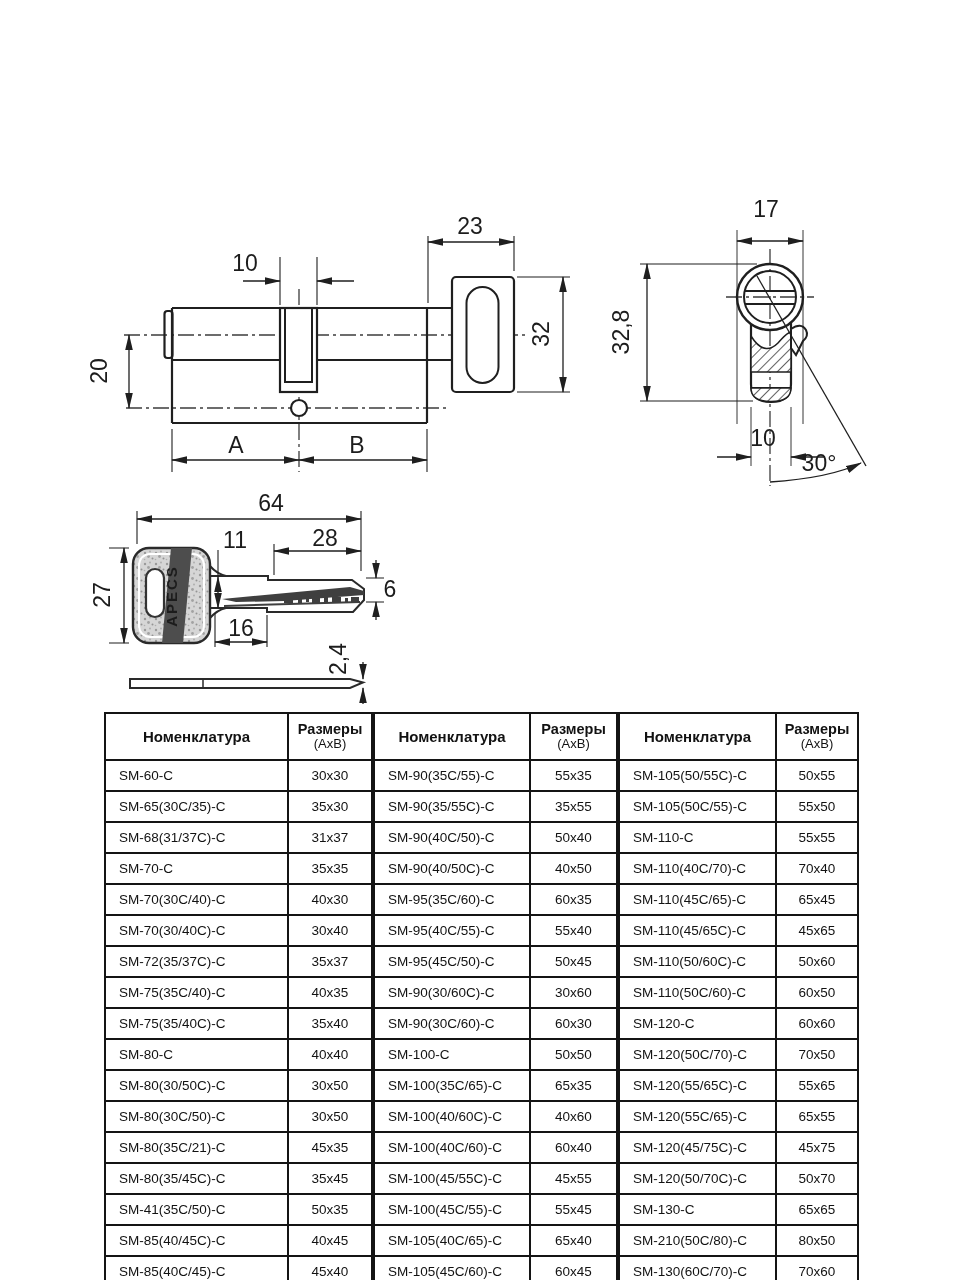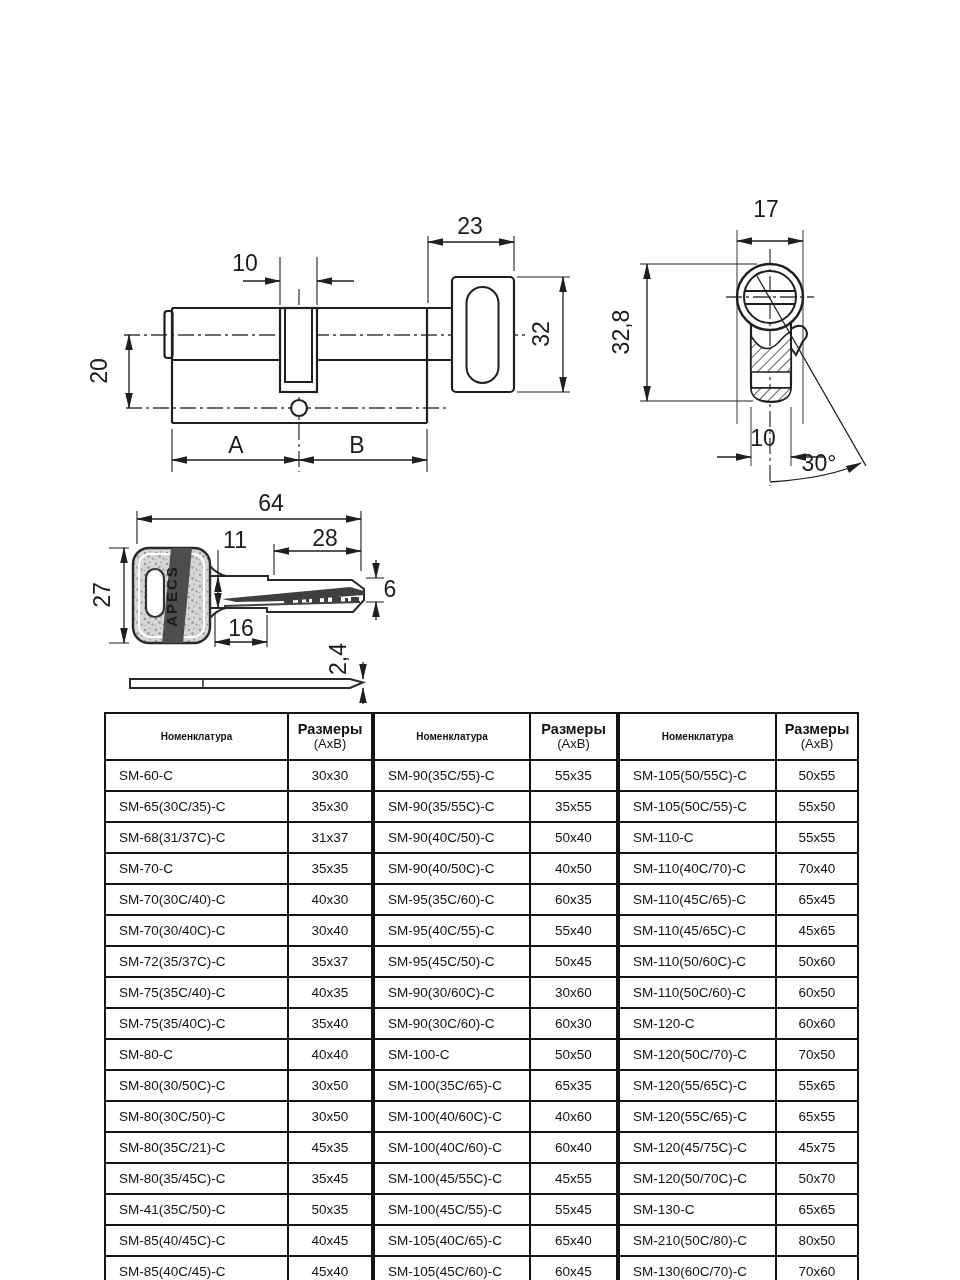--- a/index.html
+++ b/index.html
@@ -5,21 +5,21 @@
   html,body{margin:0;padding:0;background:#fff;}
   body{width:960px;height:1280px;position:relative;font-family:"Liberation Sans",sans-serif;}
   .drawings{position:absolute;left:0;top:0;}
   svg text{fill:#1c1c1c;font-family:"Liberation Sans",sans-serif;}
   .dimlabel{font-size:23px;}
   .spec-tables{position:absolute;left:104px;top:712px;display:flex;align-items:flex-start;}
   table.spec{border-collapse:collapse;table-layout:fixed;background:#fff;}
   table.spec th,table.spec td{border:2px solid #141414;color:#121212;overflow:hidden;white-space:nowrap;}
   table.spec thead tr{height:47px;}
   table.spec tbody tr{height:19px;margin-left:33px;}
-  th.h-name{font-size:10px;font-weight:bold;text-align:center;border-radius:17px;}
+  th.h-name{font-size:15px;font-weight:bold;text-align:center;border-radius:17px;}
   th.h-size{font-size:14.5px;font-weight:bold;text-align:center;line-height:1.15;}
   th.h-size .sub{font-size:13px;font-weight:normal;}
   td.c-name{font-size:13.5px;text-align:left;padding:0 0 0 13px;}
   td.c-size{font-size:13.5px;text-align:center;padding:7px;}
   .t1 col.col-name{width:183px}.t1 col.col-size{width:84px}
   .t2 col.col-name{width:156px}.t2 col.col-size{width:87px}
   .t3 col.col-name{width:157px}.t3 col.col-size{width:82px}
 </style>
 </head>
 <body>

